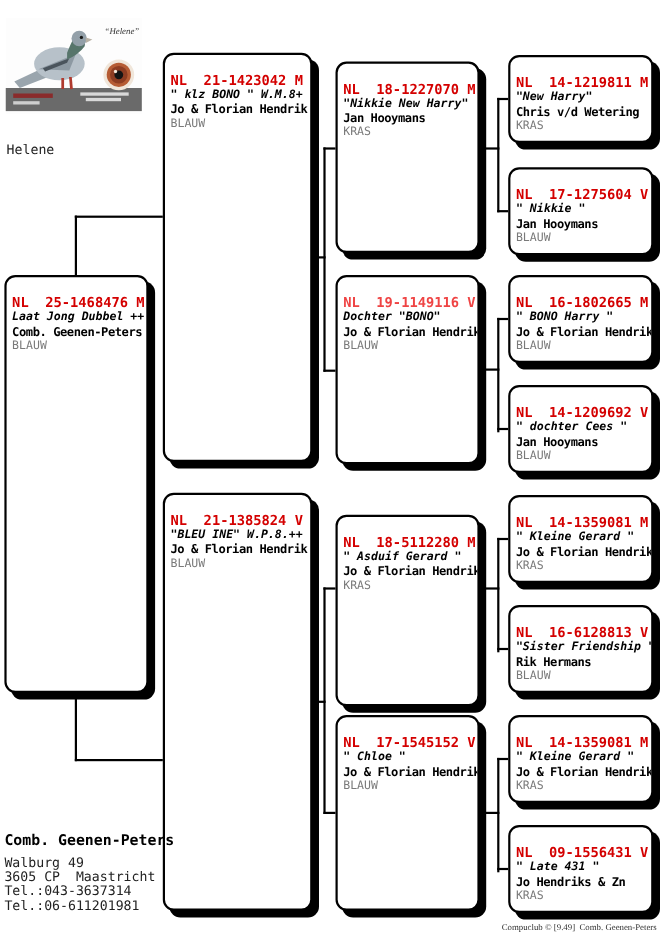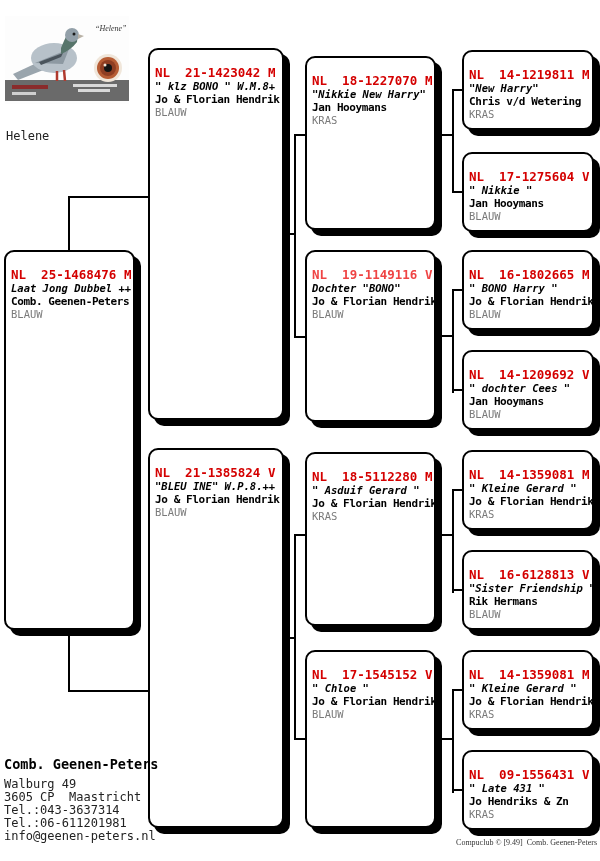--- a/index.html
+++ b/index.html
@@ -127,21 +127,21 @@
     <div class="bname">"Nikkie New Harry"</div>
     <div class="owner">Jan Hooymans</div>
     <div class="bcolor" style="color: rgb(122, 122, 122);">KRAS</div>
   </div>
   <div class="box" style="left:305px;top:250px;width:131px;height:172px">
     <div class="ring" style="color: #ef4444;">NL  19-1149116 V</div>
     <div class="bname">Dochter "BONO"</div>
     <div class="owner">Jo &amp; Florian Hendrik</div>
     <div class="bcolor" style="color: rgb(122, 122, 122);">BLAUW</div>
   </div>
-  <div class="box" style="left:305px;top:452px;width:131px;height:174px">
+  <div class="box" style="left:305px;top:468px;width:131px;height:174px">
     <div class="ring" style="color: rgb(212, 0, 0);">NL  18-5112280 M</div>
     <div class="bname">" Asduif Gerard "</div>
     <div class="owner">Jo &amp; Florian Hendrik</div>
     <div class="bcolor" style="color: rgb(122, 122, 122);">KRAS</div>
   </div>
   <div class="box" style="left:305px;top:650px;width:131px;height:178px">
     <div class="ring" style="color: rgb(212, 0, 0);">NL  17-1545152 V</div>
     <div class="bname">" Chloe "</div>
     <div class="owner">Jo &amp; Florian Hendrik</div>
     <div class="bcolor" style="color: rgb(122, 122, 122);">BLAUW</div>
@@ -195,18 +195,17 @@
     <div class="owner">Jo Hendriks &amp; Zn</div>
     <div class="bcolor" style="color: rgb(122, 122, 122);">KRAS</div>
   </div>
 
   <div class="contact">
     <div class="contact-name">Comb. Geenen-Peters</div>
     <div class="contact-line">Walburg 49</div>
     <div class="contact-line">3605 CP  Maastricht</div>
     <div class="contact-line">Tel.:043-3637314</div>
     <div class="contact-line">Tel.:06-611201981</div>
-    <div class="contact-line">info@geenen-peters.nl</div>
   </div>
 
   <div class="footer">Compuclub © [9.49]  Comb. Geenen-Peters</div>
 
 </div>
 
 </body></html>

